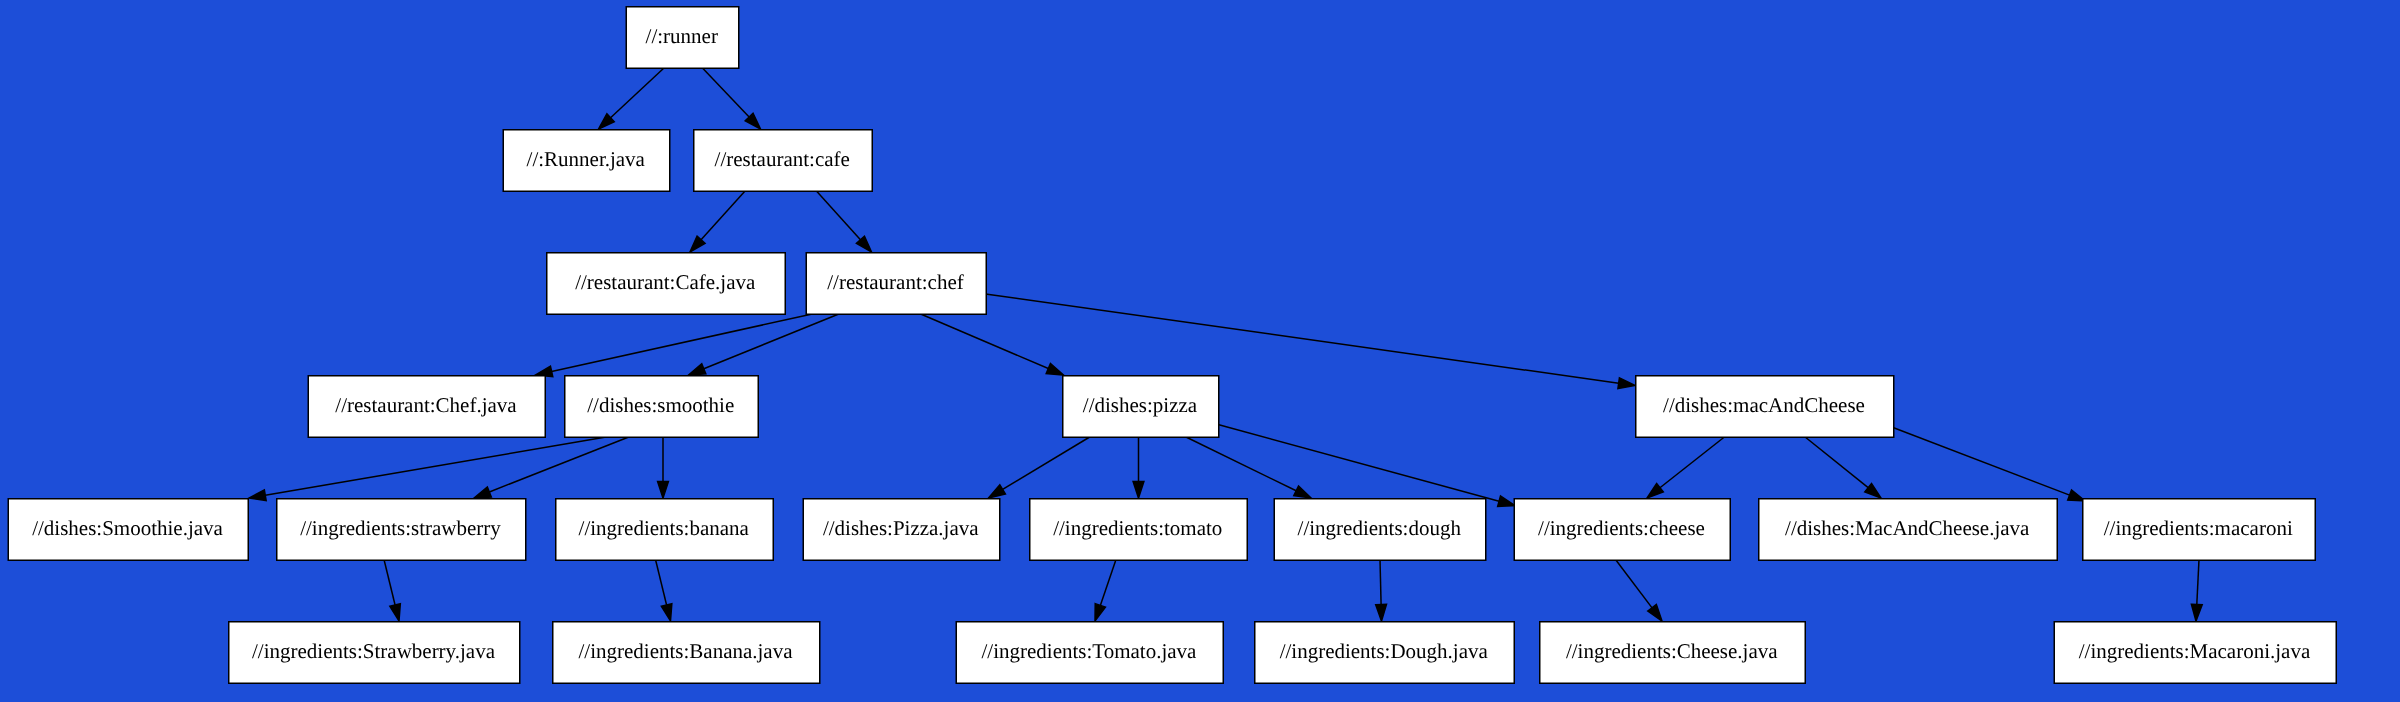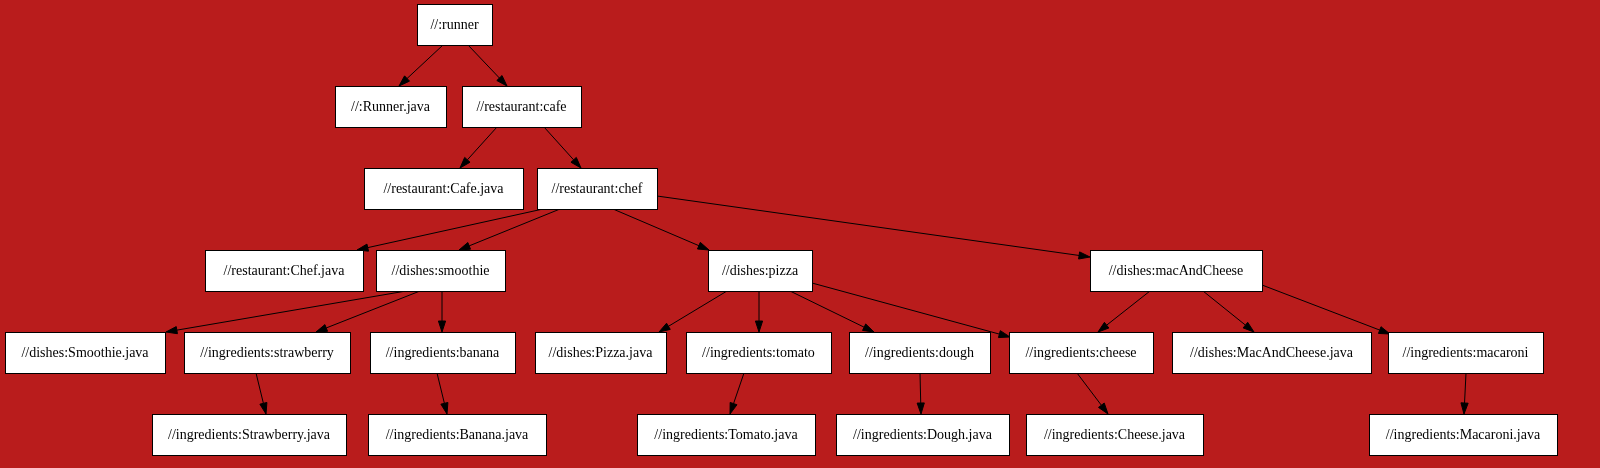--- a/index.html
+++ b/index.html
@@ -4,21 +4,21 @@
 <style>
   html, body {
     margin: 0;
     padding: 0;
     background: #ffffff;
   }
   #graph-root {
     position: relative;
     width: 1600px;
     height: 468px;
-    background: #b91c1c;
+    background: #1d4ed8;
     font-family: "Liberation Serif", "DejaVu Serif", serif;
     overflow: hidden;
   }
   #graph-svg {
     position: absolute;
     top: 0;
     left: 0;
     width: 1600px;
     height: 468px;
   }

